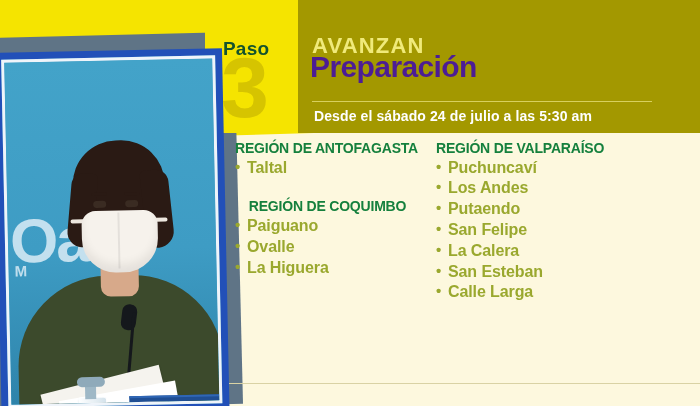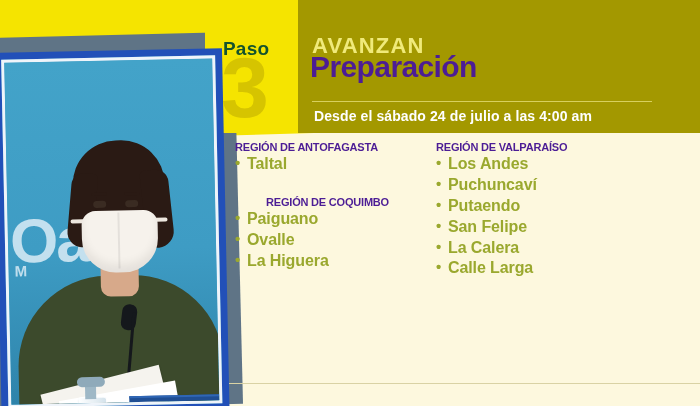--- a/index.html
+++ b/index.html
@@ -251,21 +251,21 @@
   .content{
     position:absolute;left:228px;top:133px;
     width:472px;height:273px;
     z-index:3;
   }
   .col{position:absolute;top:8px;}
   .col-left{left:7px;width:185px;}
   .col-right{left:208px;width:262px;}
 
   .region-head{
-    font-size:11px;font-weight:bold;color:#4c1d95;
+    font-size:14px;font-weight:bold;color:#15803d;
     line-height:1.12;letter-spacing:-.2px;
     margin:0 0 1px 0;
   }
   .region-head.spaced{margin-top:21px;text-align:center;}
   .comm-list{list-style:none;margin:0;padding:0;}
   .comm-item{
     font-size:16px;color:#9AA82E;font-weight:bold;
     line-height:1.30;
     padding-left:12px;position:relative;
     letter-spacing:-.1px;
@@ -337,21 +337,21 @@
 
   <div class="paso-block">
     <div class="paso-word">Paso</div>
     <div class="paso-num">3</div>
   </div>
 
   <div class="header-band">
     <div class="avanzan">AVANZAN</div>
     <div class="preparacion">Preparación</div>
     <div class="band-rule"></div>
-    <div class="desde">Desde el sábado 24 de julio a las 4:00 am</div>
+    <div class="desde">Desde el sábado 24 de julio a las 5:30 am</div>
   </div>
 
   <div class="content">
     <div class="col col-left">
 
       <div class="region-head">REGIÓN DE ANTOFAGASTA</div>
       <ul class="comm-list">
         <li class="comm-item">Taltal</li>
       </ul>
 
@@ -360,25 +360,26 @@
         <li class="comm-item">Paiguano</li>
         <li class="comm-item">Ovalle</li>
         <li class="comm-item">La Higuera</li>
       </ul>
 
     </div>
 
     <div class="col col-right">
       <div class="region-head">REGIÓN DE VALPARAÍSO</div>
       <ul class="comm-list">
+        <li class="comm-item">Puchuncaví</li>
         <li class="comm-item">Los Andes</li>
-        <li class="comm-item">Puchuncaví</li>
         <li class="comm-item">Putaendo</li>
         <li class="comm-item">San Felipe</li>
         <li class="comm-item">La Calera</li>
+        <li class="comm-item">San Esteban</li>
         <li class="comm-item">Calle Larga</li>
       </ul>
     </div>
   </div>
 
   <div class="bottom-rule"></div>
 
 </div>
 
 </body></html>

